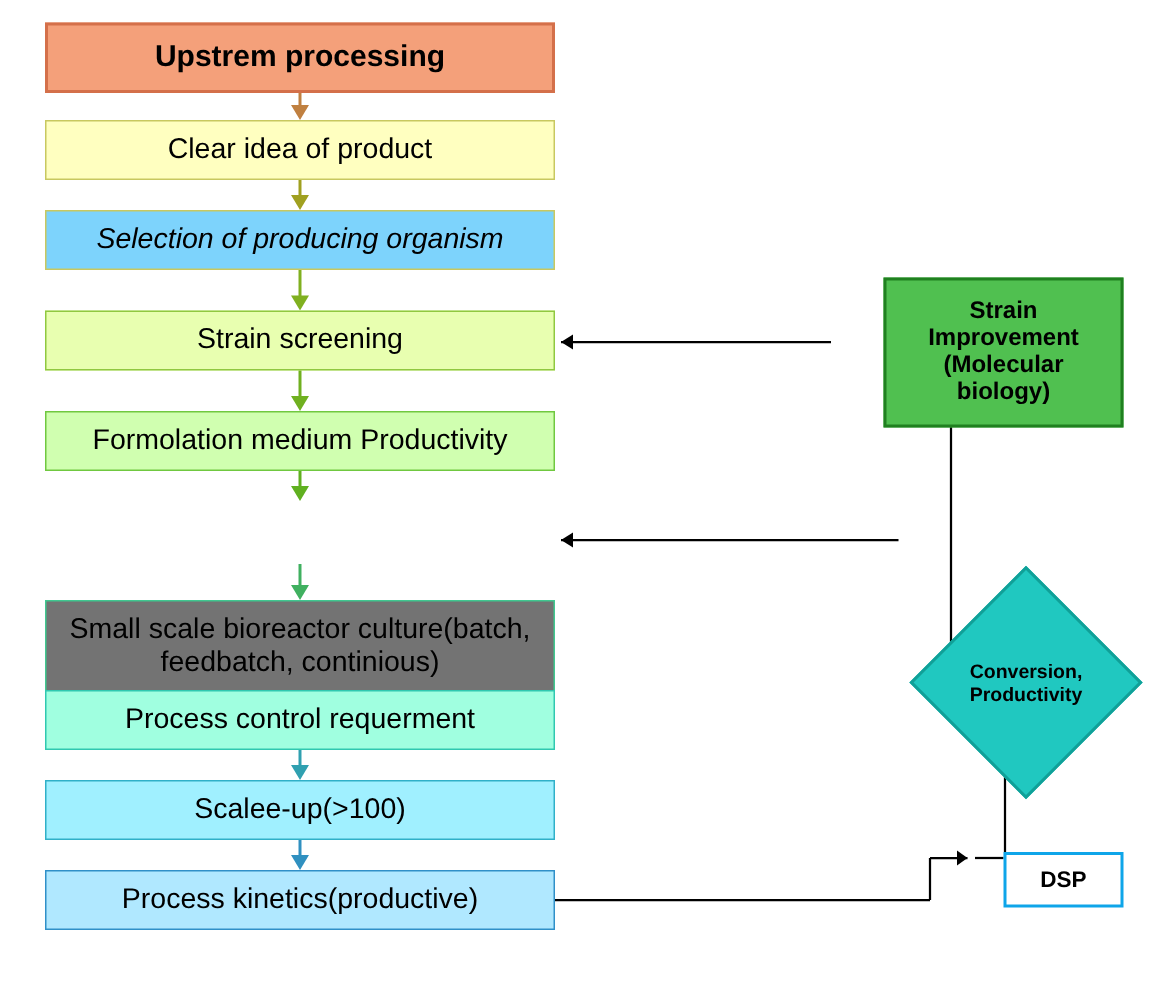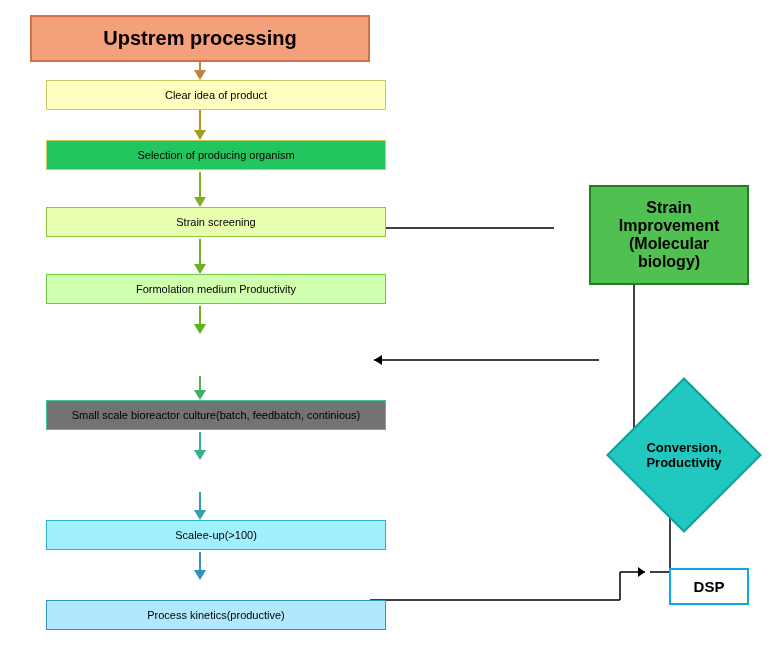--- a/index.html
+++ b/index.html
@@ -14,48 +14,48 @@
 
     .diagram-container {
       position: relative;
       width: 779px;
       height: 612px;
     }
 
     
     .flow-box {
       position: absolute;
-      left: 46px;
+      left: 30px;
       width: 340px;
       text-align: center;
       padding: 8px 12px;
-      font-size: 11px;
+      font-size: 19px;
       border: 1.5px solid #888;
     }
 
     .box-title {
       left: 30px;
       width: 340px;
       top: 15px;
       background: #f4a07a;
       border: 2px solid #d4704a;
       font-size: 20px;
       font-weight: bold;
       padding: 10px;
     }
 
     .box-1 { top: 80px; background: #ffffc0; border-color: #c8c860; }
-    .box-2 { top: 140px; background: #22c55e; border-color: #c8c860; }
+    .box-2 { top: 140px; background: #7dd3fc; border-color: #c8c860; font-style: italic; }
     .box-3 { top: 207px; background: #e8ffb0; border-color: #90c840; }
     .box-4 { top: 274px; background: #d0ffb0; border-color: #70c840; }
     .box-5 { top: 334px; background: #c0ffb0; border-color: #50c840; }
     .box-6 { top: 400px; background: #737373; border-color: #40c890; }
     .box-7 { top: 460px; background: #a0ffe0; border-color: #30c8b0; }
     .box-8 { top: 520px; background: #a0f0ff; border-color: #30b0c8; text-align: center; }
-    .box-9 { top: 580px; background: #b0e8ff; border-color: #3090c8; margin-top: 20px; }
+    .box-9 { top: 580px; background: #b0e8ff; border-color: #3090c8; }
 
     
     .strain-improvement {
       position: absolute;
       right: 30px;
       top: 185px;
       width: 160px;
       background: #50c050;
       border: 2px solid #208020;
       text-align: center;
@@ -192,20 +192,23 @@
 
   <div class="flow-box box-4">
     <span>Formolation medium Productivity</span>
   </div>
 
 
   <div class="flow-box box-6">
     <span>Small scale bioreactor culture(batch, feedbatch, continious)</span>
   </div>
 
+  <div class="flow-box box-7">
+    <span>Process control requerment</span>
+  </div>
 
   <div class="flow-box box-8">
     <span>Scalee-up(&gt;100)</span>
   </div>
 
   <div class="flow-box box-9">
     <span>Process kinetics(productive)</span>
   </div>
 
   <div class="strain-improvement">

